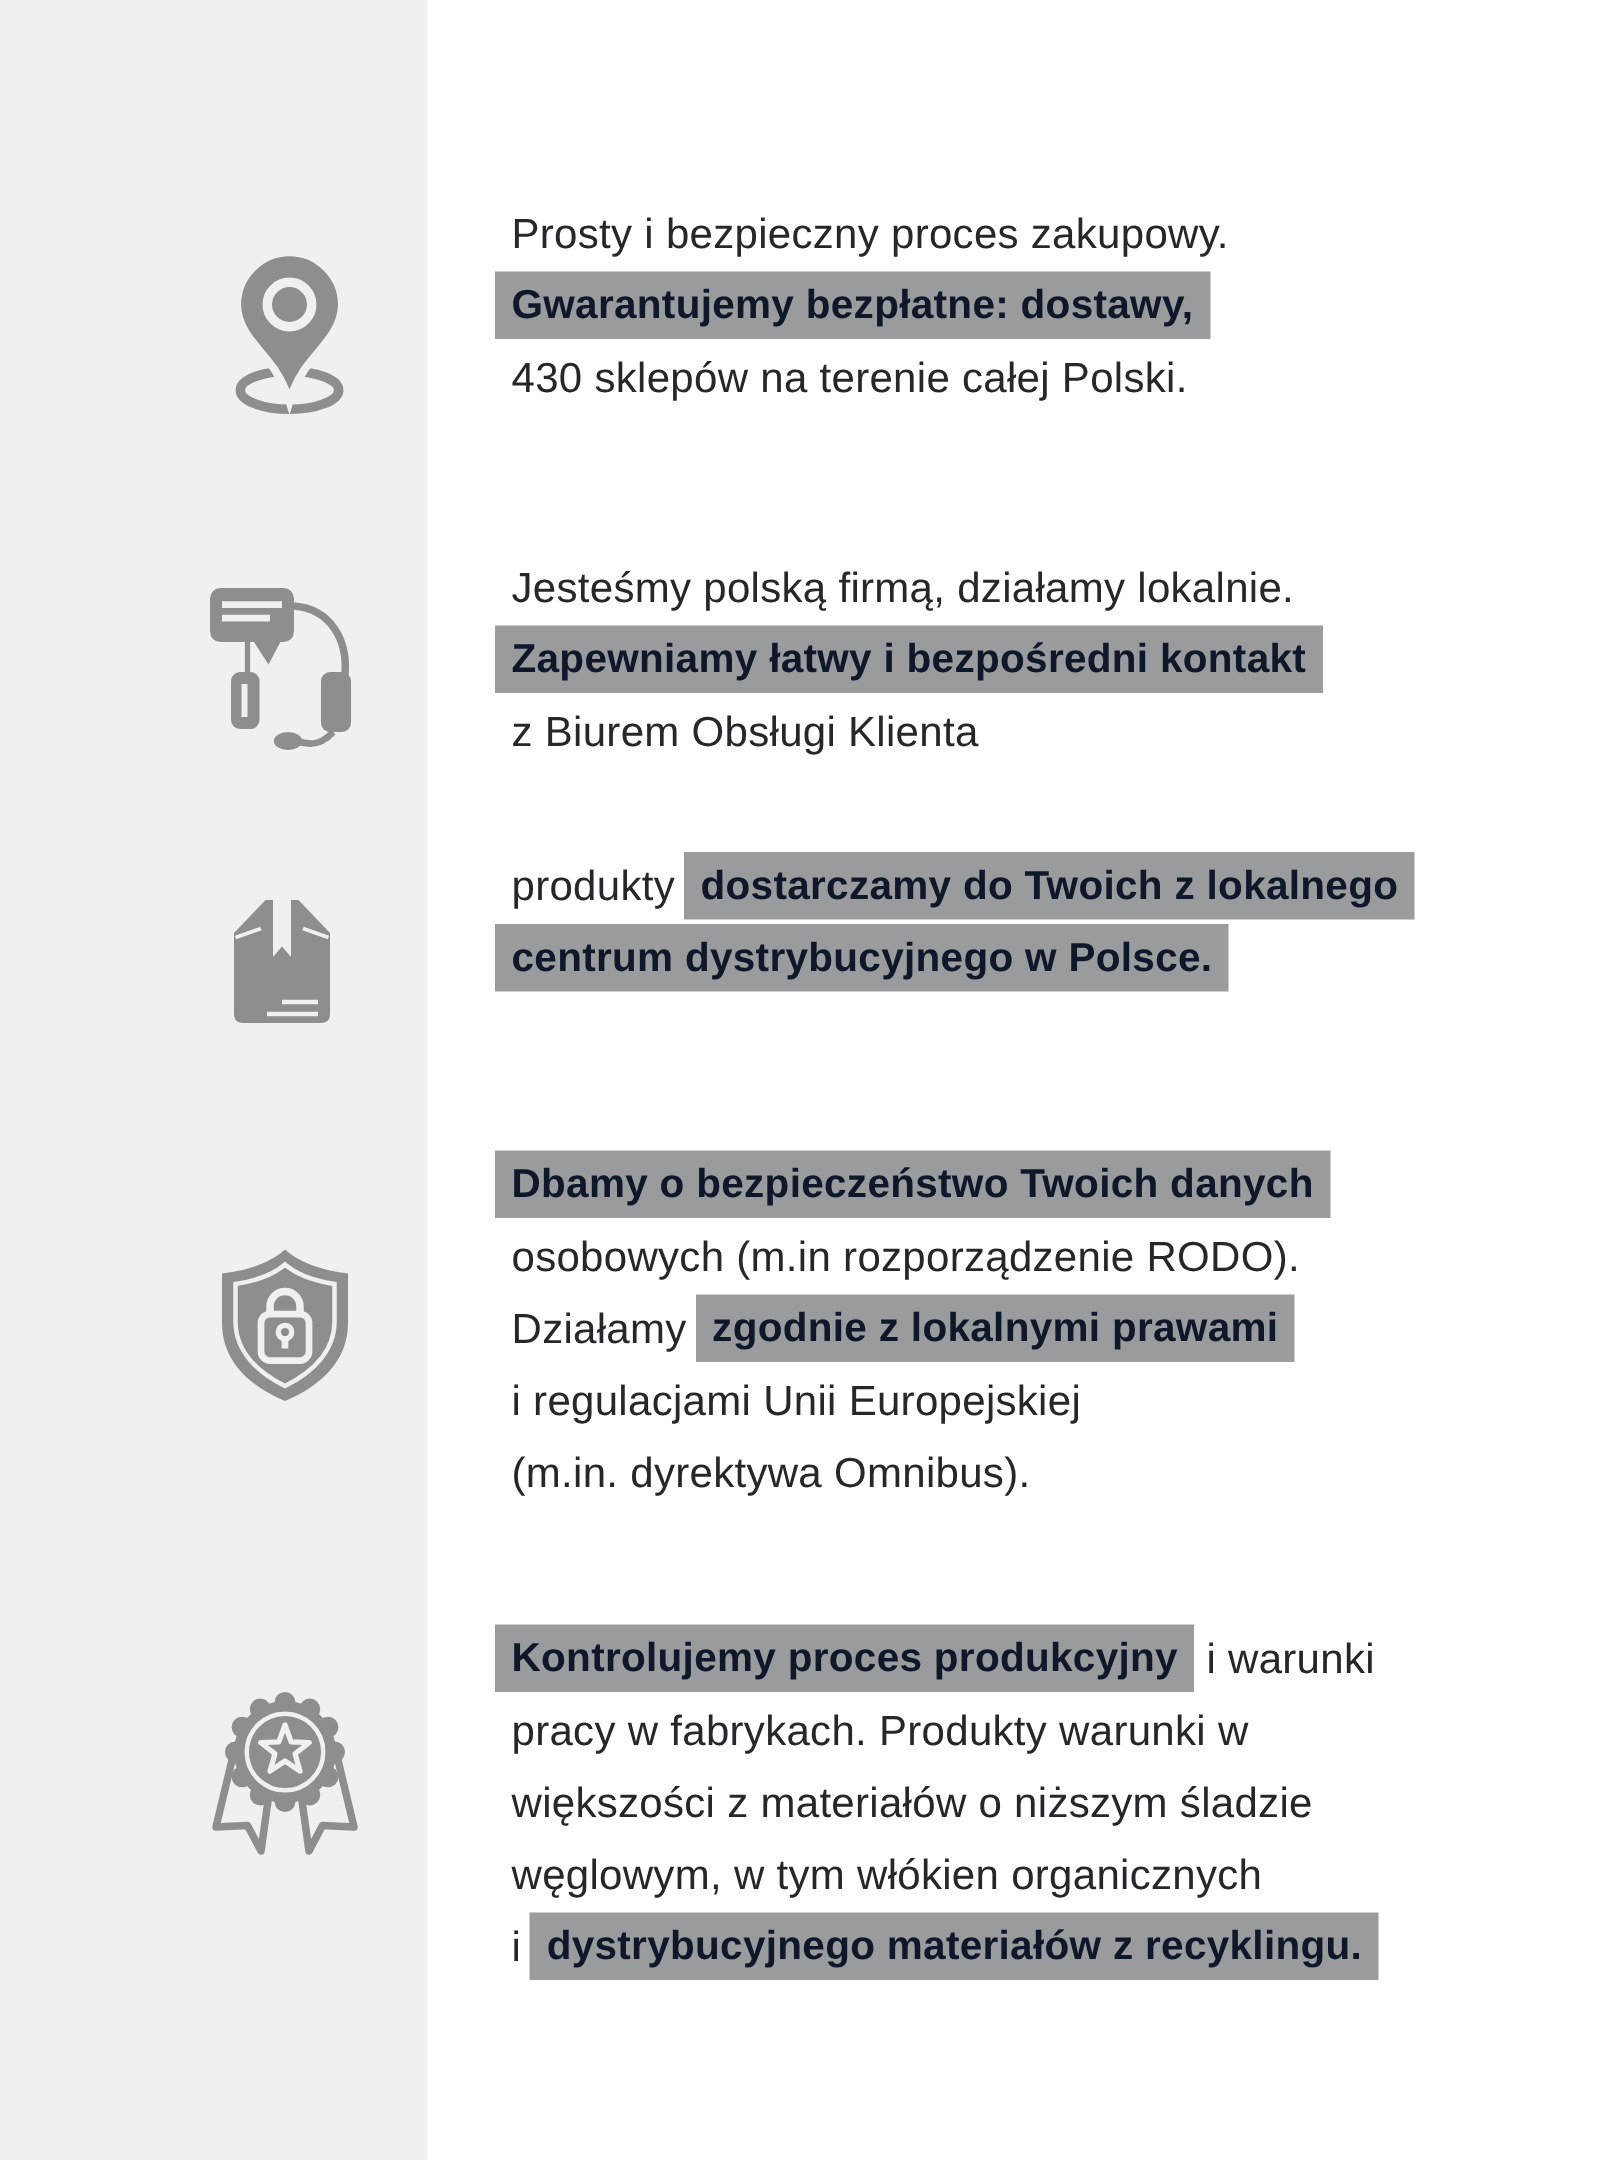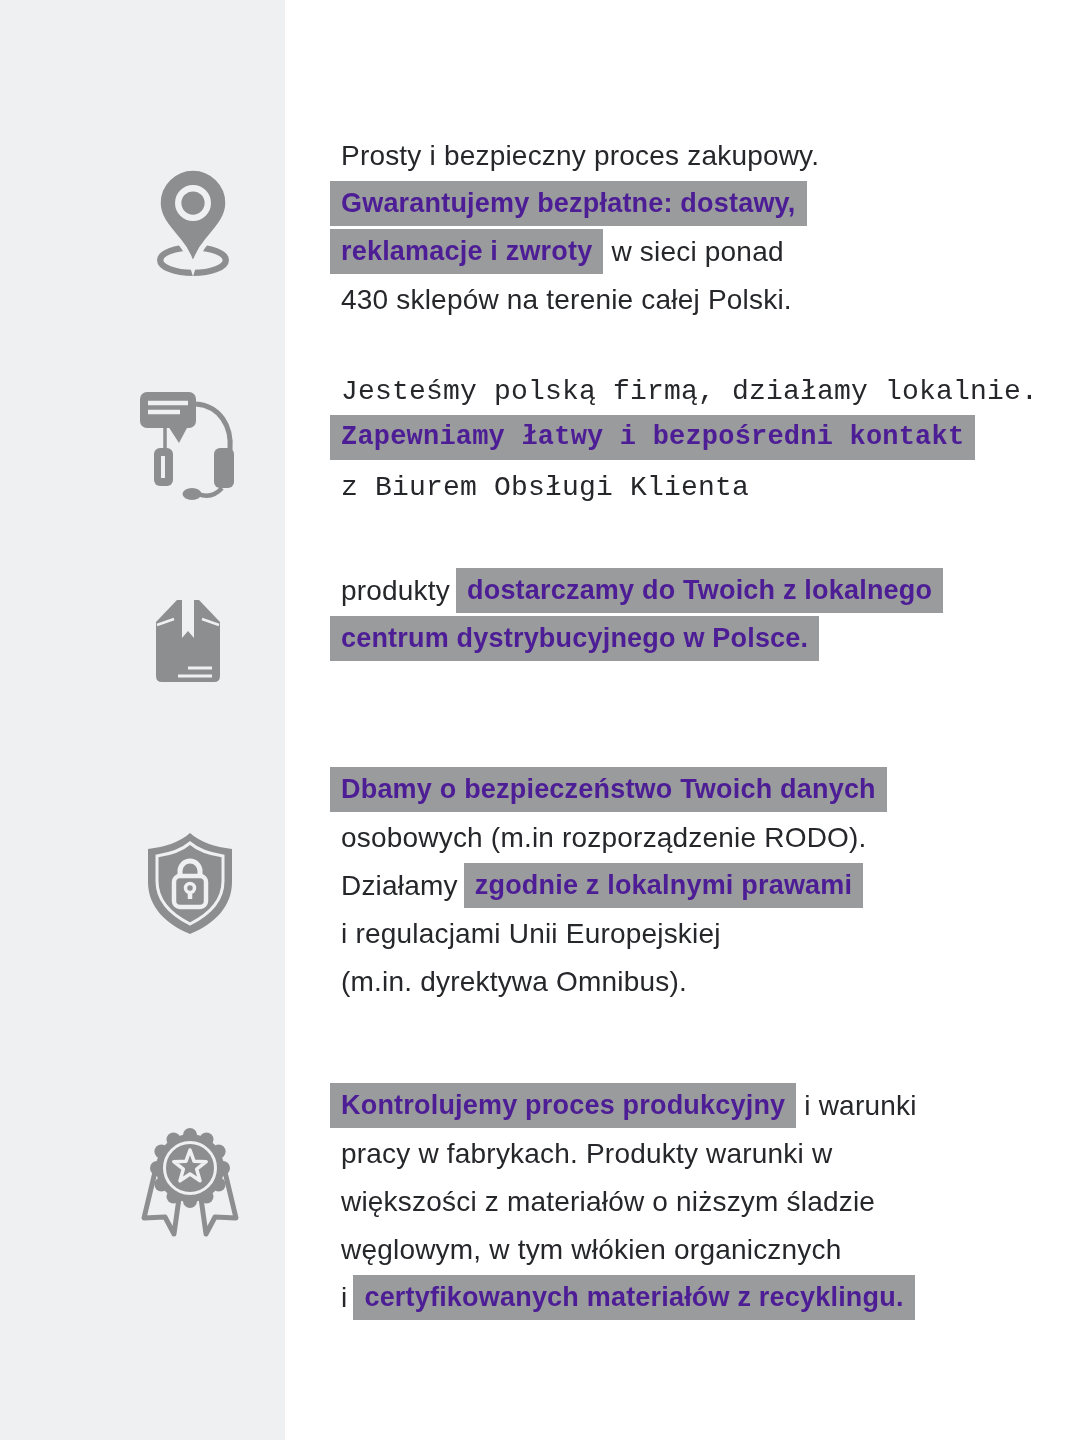--- a/index.html
+++ b/index.html
@@ -17,21 +17,21 @@
   .content{position:absolute;left:0;top:0;width:1080px;height:1440px;}
   .section{position:absolute;left:330px;width:680px;}
   .line{
     height:48px;line-height:48px;
     font-size:28px;color:#26272a;letter-spacing:0.2px;
     white-space:nowrap;padding-left:11px;
   }
   .t{display:inline;}
   .hl{
     display:inline-block;vertical-align:middle;position:relative;top:-2px;
-    background:#9a9b9d;color:#4c1d95;
+    background:#9a9b9d;color:#0f172a;
     font-weight:bold;font-size:27px;
     height:45px;line-height:45px;padding:0 11px;
   }
   .line > .hl:first-child{margin-left:-11px;}
   .t + .hl{margin-left:6px;}
   .hl + .t{margin-left:8px;}
   svg{display:block;}
 </style>
 </head>
 <body>
@@ -114,28 +114,25 @@
   <div class="content">
 
     <div class="section" style="top:132px;">
       <div class="line">
         <span class="t">Prosty i bezpieczny proces zakupowy.</span>
       </div>
       <div class="line">
         <span class="hl">Gwarantujemy bezpłatne: dostawy,</span>
       </div>
       <div class="line">
-        <span class="hl">reklamacje i zwroty</span><span class="t">w sieci ponad</span>
-      </div>
-      <div class="line">
         <span class="t">430 sklepów na terenie całej Polski.</span>
       </div>
     </div>
 
-    <div class="section" style="top:368px;font-family:Liberation Mono, monospace;">
+    <div class="section" style="top:368px;">
       <div class="line">
         <span class="t">Jesteśmy polską firmą, działamy lokalnie.</span>
       </div>
       <div class="line">
         <span class="hl">Zapewniamy łatwy i bezpośredni kontakt</span>
       </div>
       <div class="line">
         <span class="t">z Biurem Obsługi Klienta</span>
       </div>
     </div>
@@ -174,18 +171,18 @@
       <div class="line">
         <span class="t">pracy w fabrykach. Produkty warunki w</span>
       </div>
       <div class="line">
         <span class="t">większości z materiałów o niższym śladzie</span>
       </div>
       <div class="line">
         <span class="t">węglowym, w tym włókien organicznych</span>
       </div>
       <div class="line">
-        <span class="t">i</span><span class="hl">certyfikowanych materiałów z recyklingu.</span>
+        <span class="t">i</span><span class="hl">dystrybucyjnego materiałów z recyklingu.</span>
       </div>
     </div>
 
   </div>
 </div>
 
 </body></html>

